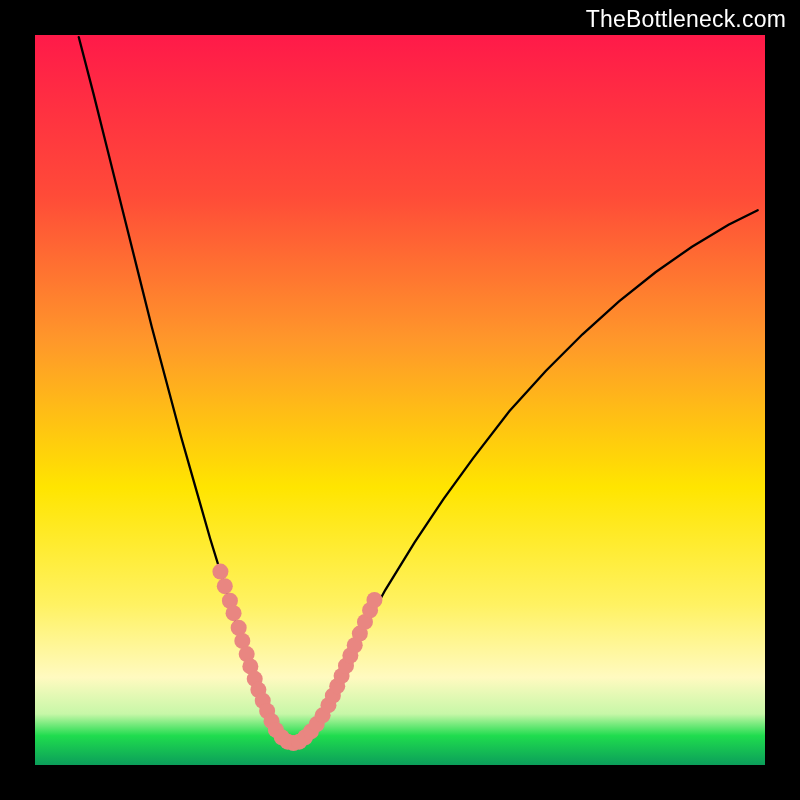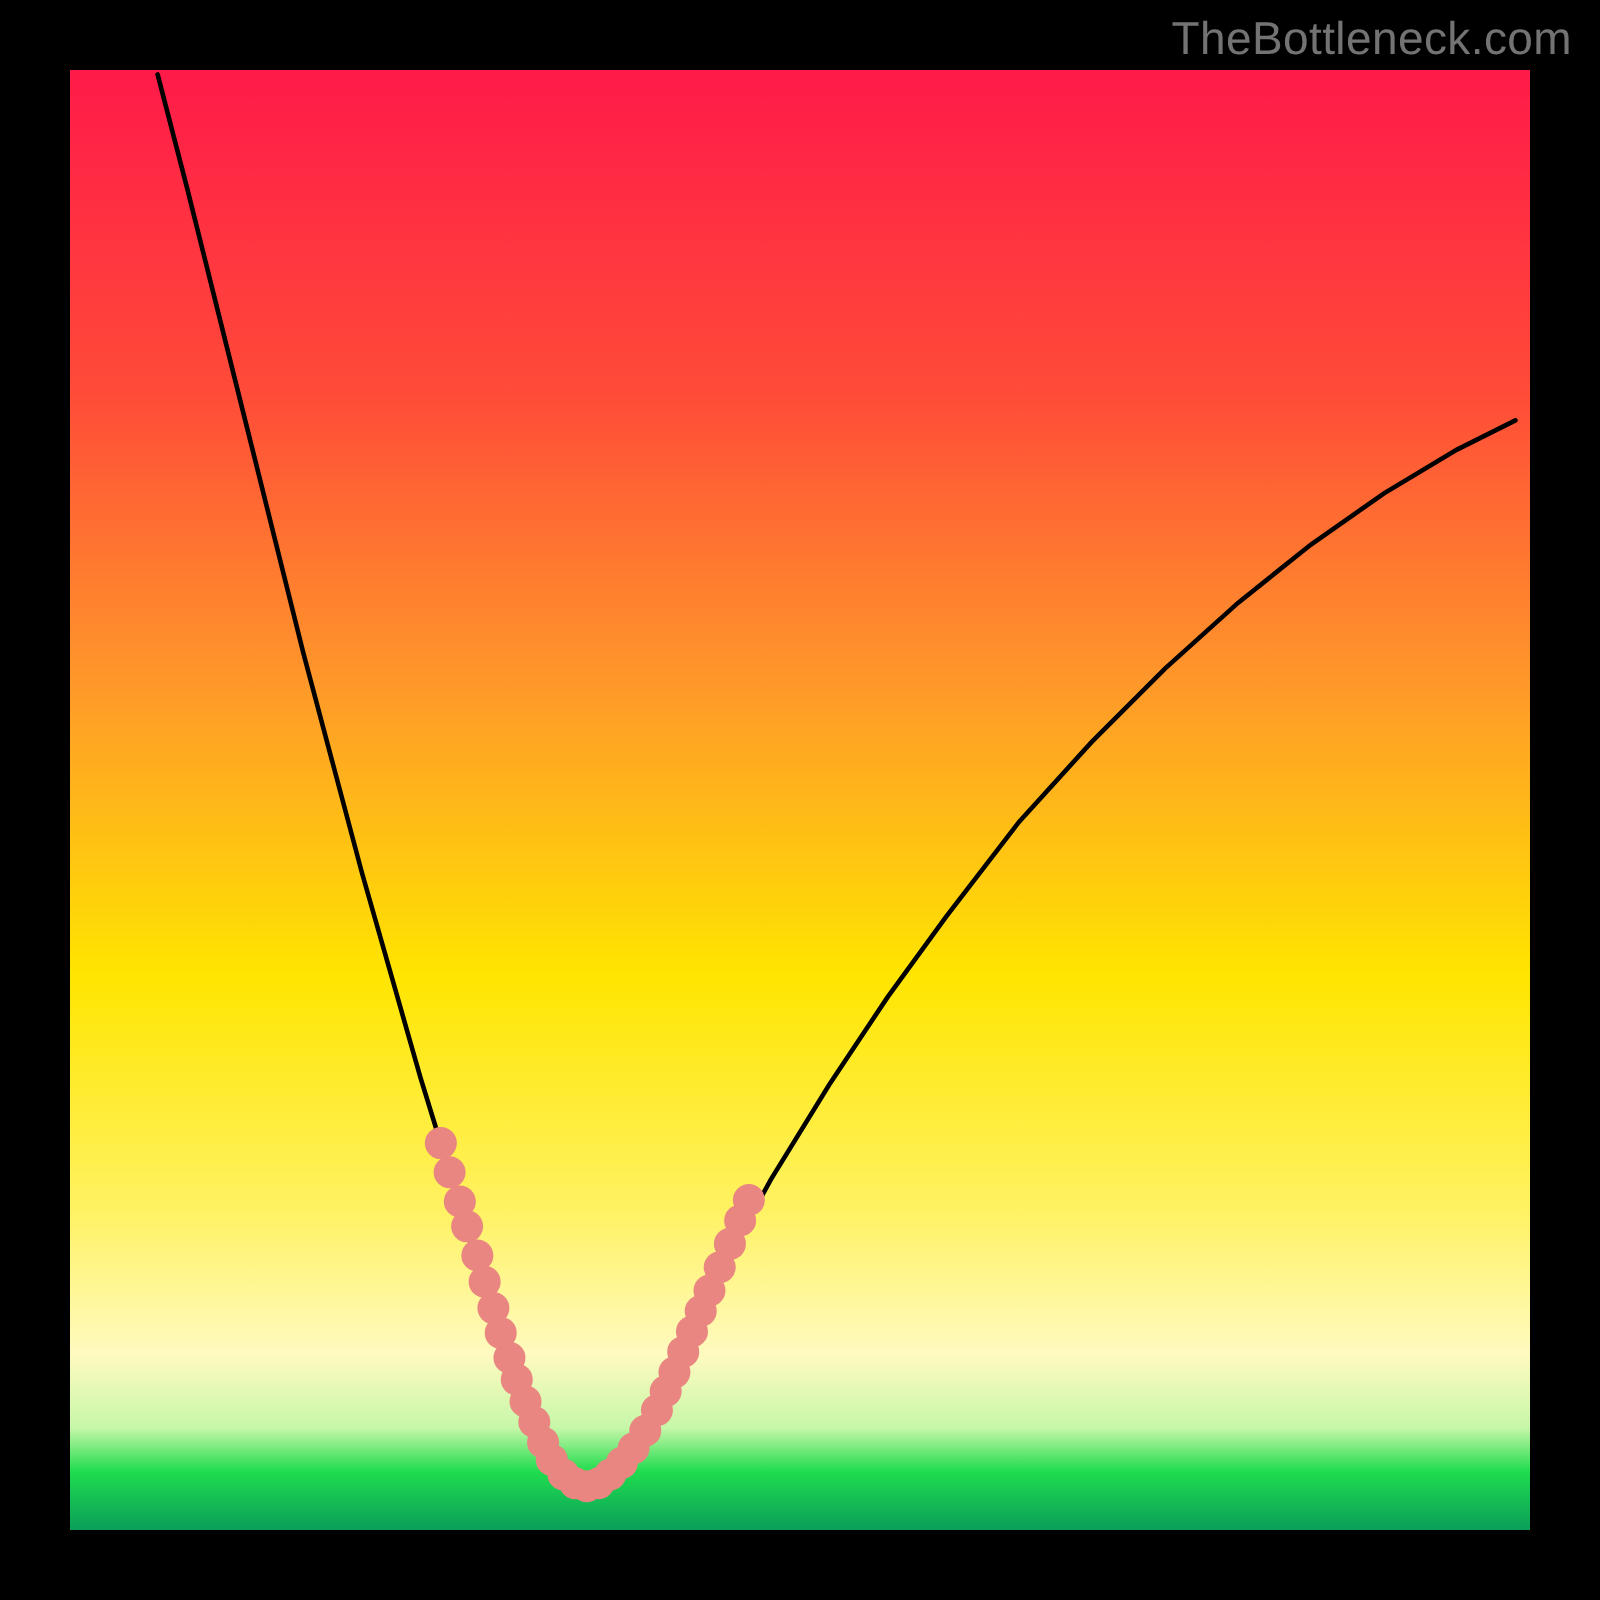--- a/index.html
+++ b/index.html
@@ -16,21 +16,21 @@
     top: 0;
     left: 0;
     width: 800px;
     height: 800px;
     background: #000000;
   }
   .watermark {
     position: absolute;
     top: 6px;
     right: 14px;
-    color: #737373;
+    color: #ffffff;
     font-size: 23px;
     font-weight: 500;
     letter-spacing: 0.2px;
     z-index: 10;
   }
   svg.plot {
     position: absolute;
     top: 0;
     left: 0;
     width: 800px;

